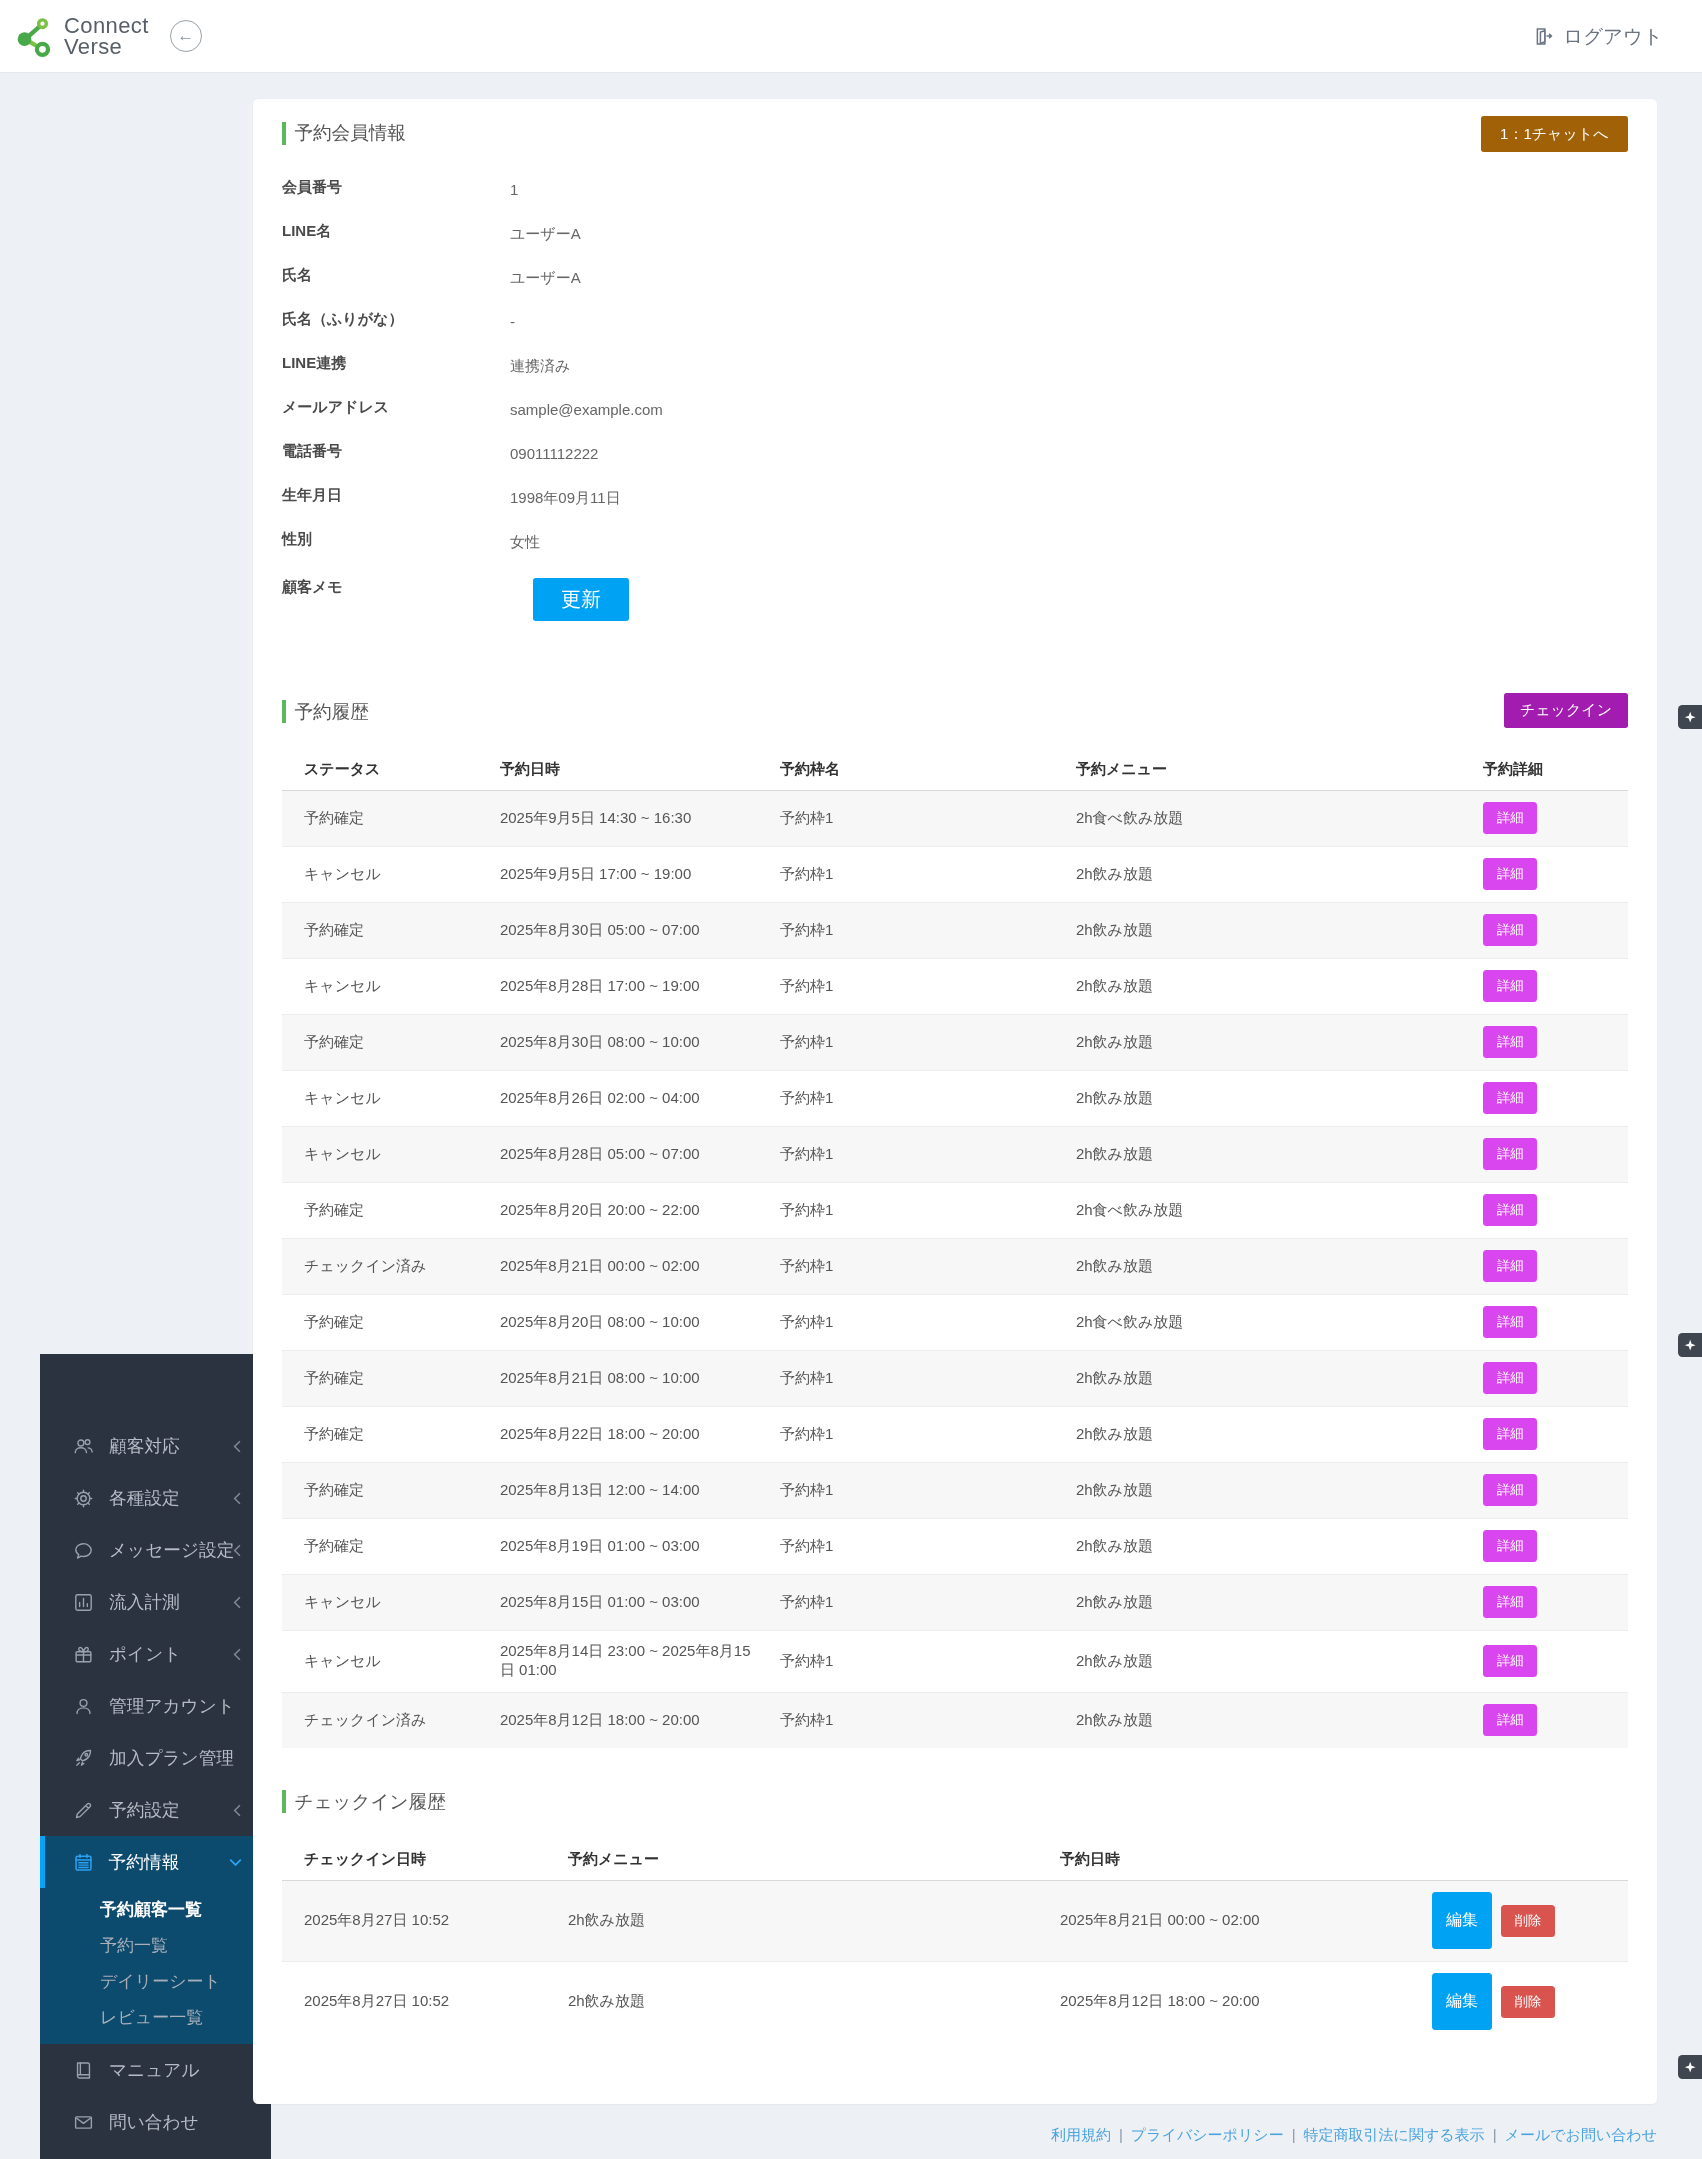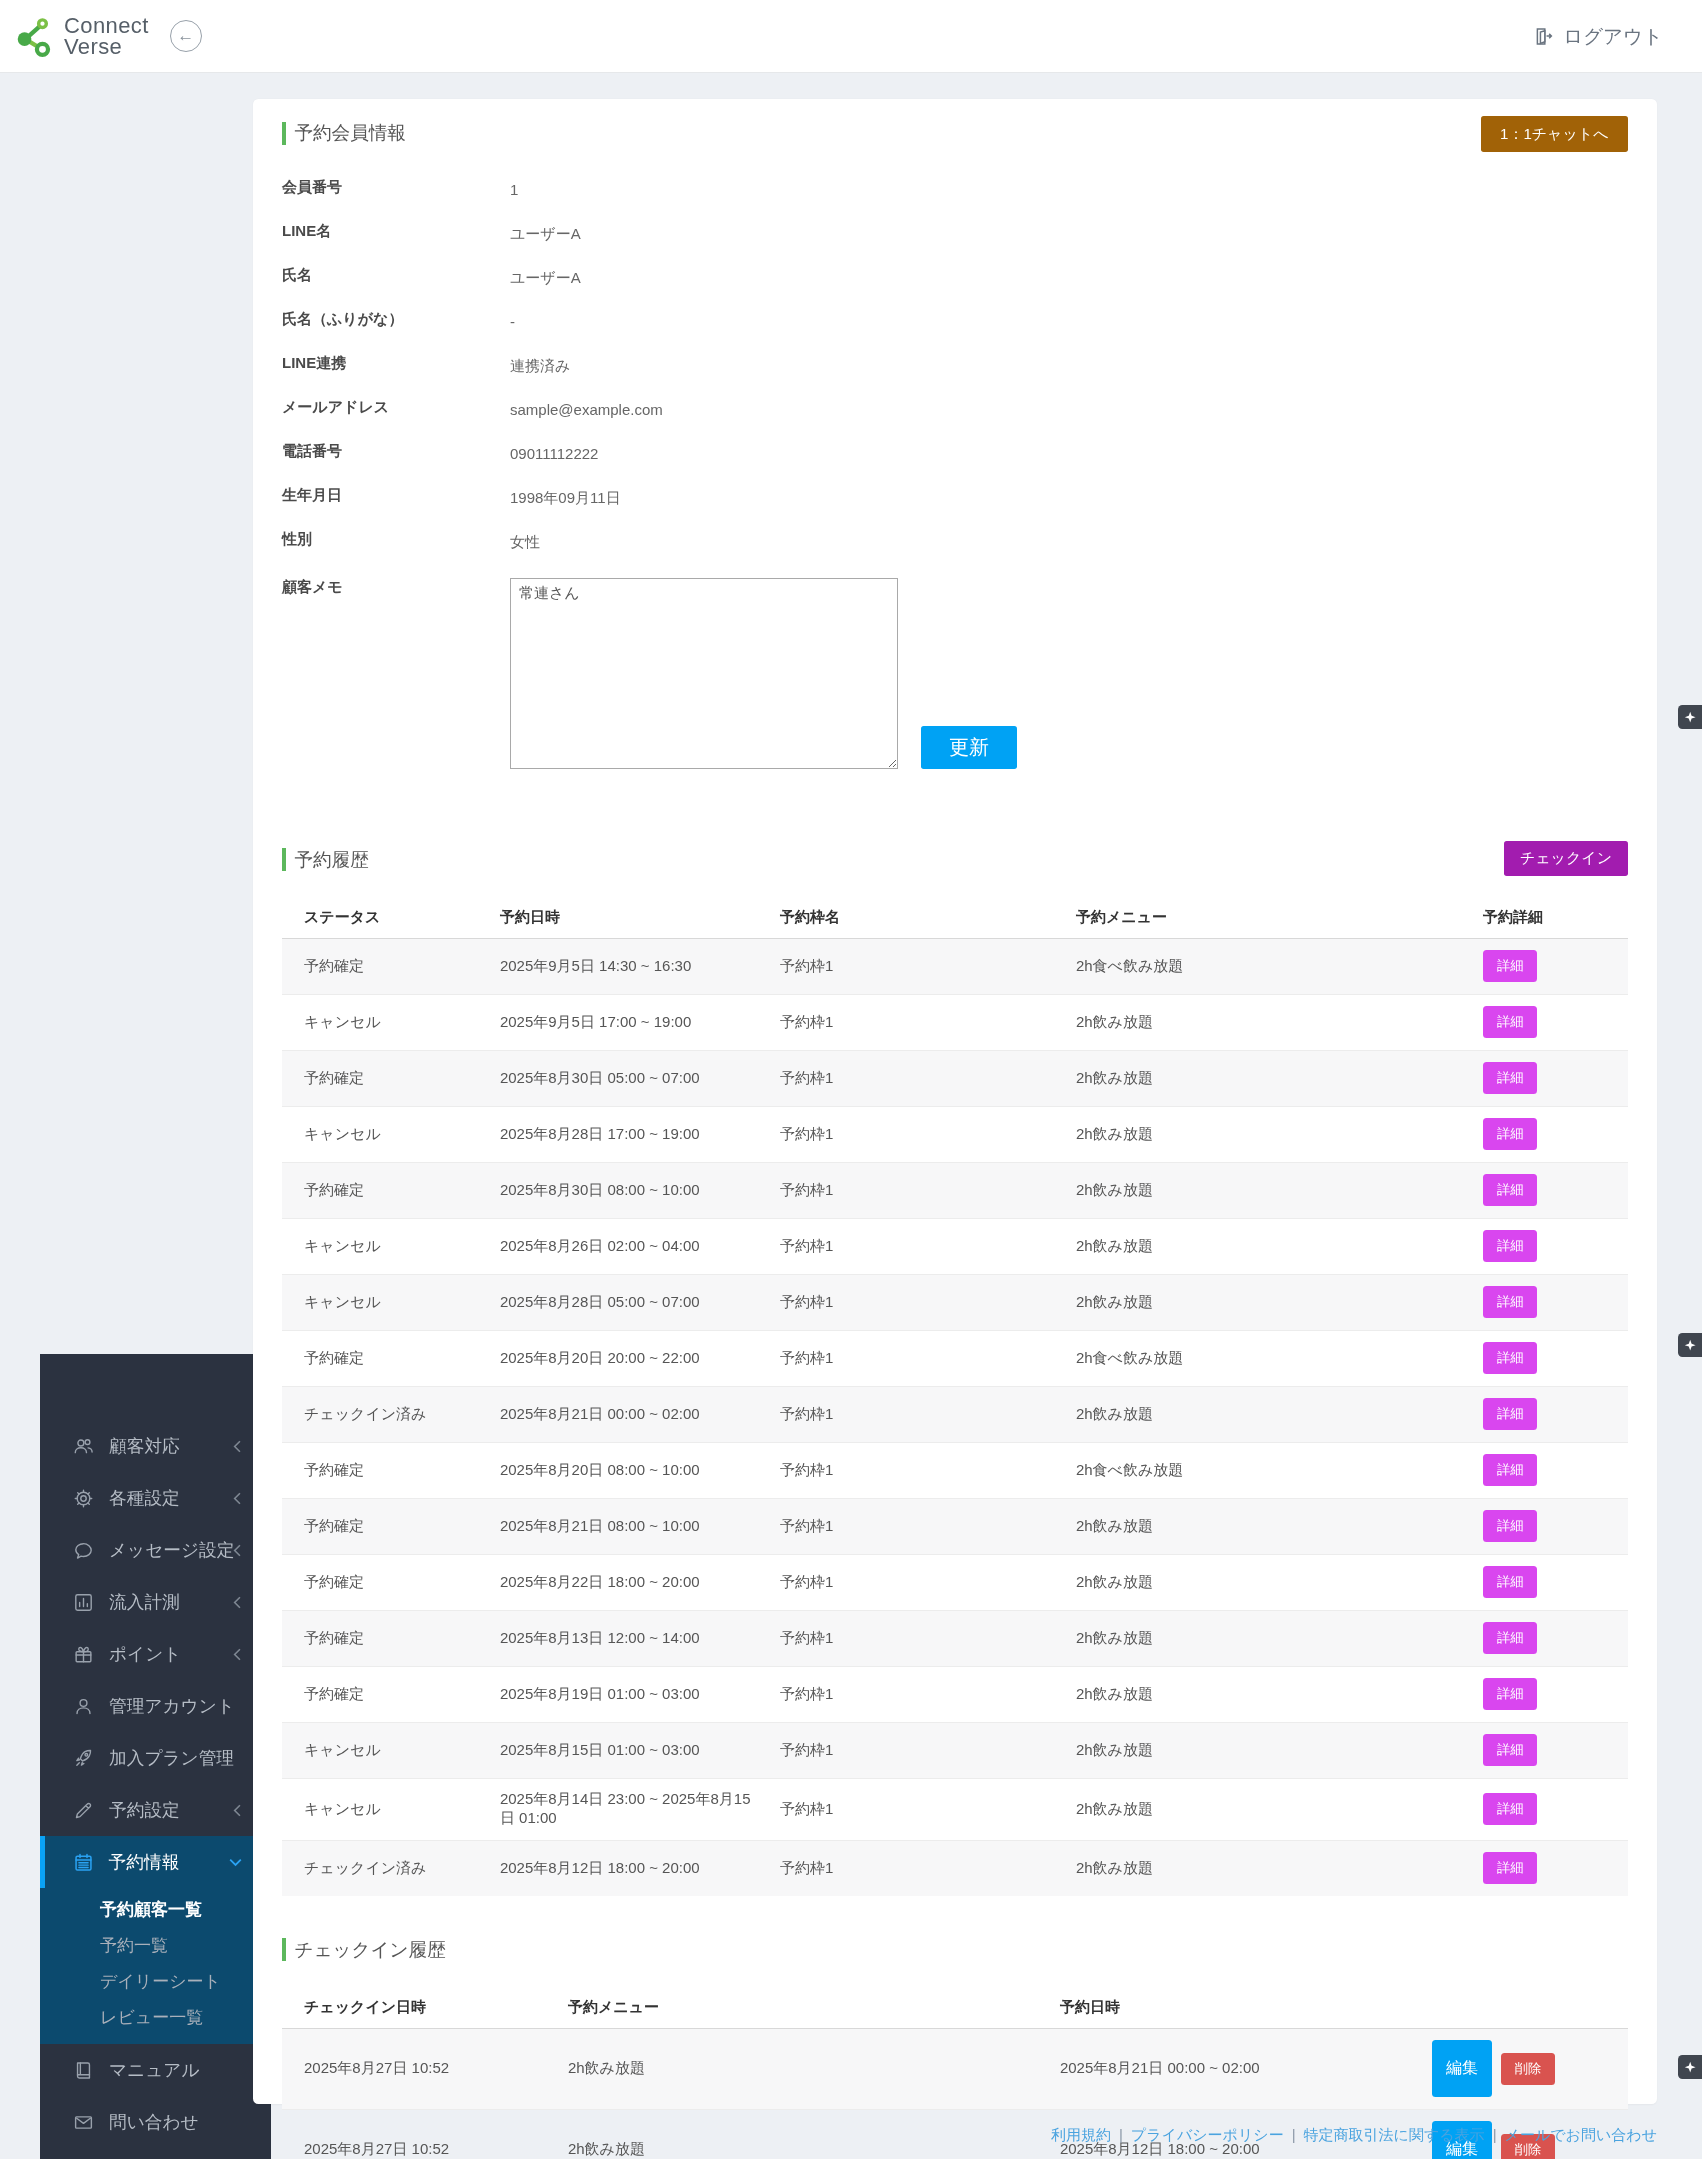--- a/index.html
+++ b/index.html
@@ -347,21 +347,20 @@
           <div class="field-label">生年月日</div>
           <div class="field-value">1998年09月11日</div>
         </div>
         <div class="field-row">
           <div class="field-label">性別</div>
           <div class="field-value">女性</div>
         </div>
       </div>
     <div class="memo-row">
       <div class="field-label">顧客メモ</div>
-      <textarea class="memo" style="">常連さん</textarea>
       <button class="update-btn">更新</button>
     </div>
   </section>
 
   <section class="sec2">
     <div class="sec-head">
       <span class="sec-bar"></span>
       <span class="sec-title">予約履歴</span>
       <button class="checkin-btn">チェックイン</button>
     </div>

